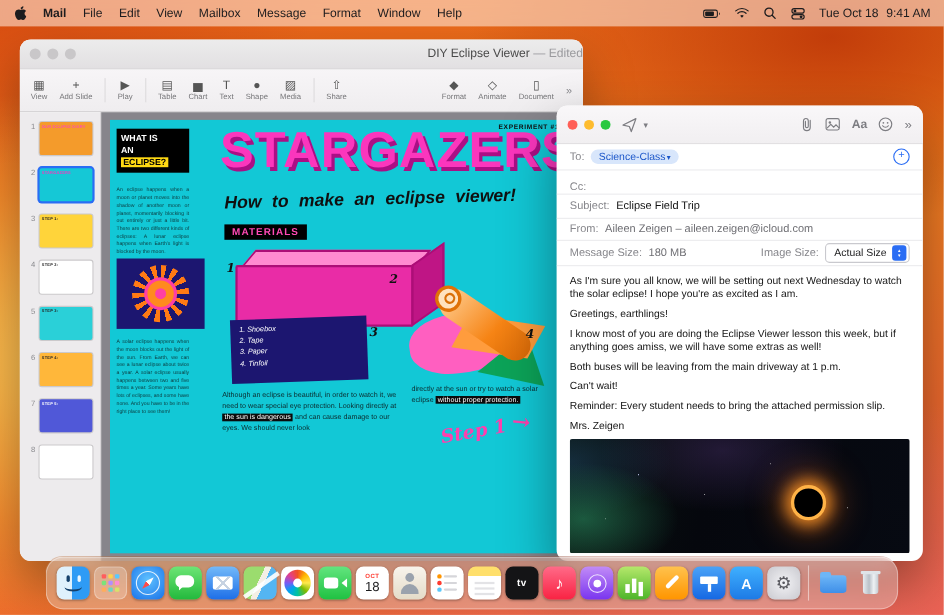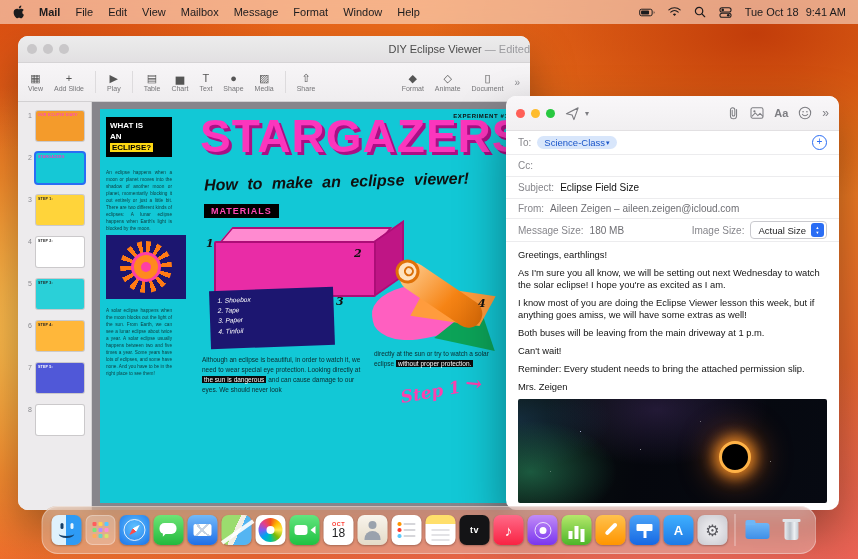--- a/index.html
+++ b/index.html
@@ -121,21 +121,21 @@
     border-radius:10px;overflow:hidden;box-shadow:0 24px 50px rgba(0,0,0,.4);}
   .m-toolbar{height:34px;display:flex;align-items:center;gap:10px;padding:0 10px;
     background:linear-gradient(#f9f7f9,#f1eff1);border-bottom:1px solid #e2e0e2;}
   .m-ic{display:flex;align-items:center;color:#7d7d82;}
   .m-chev{font-size:8px;color:#7d7d82;margin-left:-5px;}
   .m-spacer{flex:1;}
   .m-aa{font-size:11px;font-weight:600;color:#7d7d82;}
   .m-more{font-size:12px;color:#7d7d82;}
   .m-row{display:flex;align-items:center;padding:0 12px;border-bottom:1px solid #ececee;
     font-size:10px;color:#86868b;gap:6px;}
-  .r-to{height:23px;} .r-cc{height:21px;} .r-subj{height:21px;} .r-from{height:19px;} .r-size{height:22px;}
+  .r-to{height:23px;} .r-cc{height:21px;align-items:flex-end;} .r-subj{height:21px;} .r-from{height:19px;} .r-size{height:22px;}
   .m-val-dark{color:#111;}
   .m-val-gray{color:#6e6e73;}
   .token{display:inline-flex;align-items:center;gap:1px;background:#d8e6fb;color:#1b56c9;
     font-size:9.5px;font-weight:500;border-radius:9px;padding:1px 7px;}
   .tk-chev{font-size:7px;}
   .row-spacer{flex:1;}
   .add-contact{width:13px;height:13px;border:1.3px solid #2a6df4;color:#2a6df4;border-radius:50%;
     font-size:10px;line-height:12px;text-align:center;box-sizing:content-box;}
   .dd{display:flex;align-items:center;gap:5px;border:1px solid #c9c9ce;border-radius:4px;
     padding:1px 2px 1px 7px;font-size:9.5px;color:#1d1d1f;background:#fff;}
@@ -509,42 +509,42 @@
         <span class="tk-chev">▾</span>
       </span>
     <span class="row-spacer"></span>
     <span class="add-contact">+</span>
   </div>
   <div class="m-row r-cc">
     <span>Cc:</span>
   </div>
   <div class="m-row r-subj">
     <span>Subject:</span>
-    <span class="m-val-dark">Eclipse Field Size</span>
+    <span class="m-val-dark">Eclipse Field Trip</span>
   </div>
   <div class="m-row r-from">
     <span>From:</span>
     <span class="m-val-gray">Aileen Zeigen – aileen.zeigen@icloud.com</span>
   </div>
   <div class="m-row r-size">
     <span>Message Size:</span>
     <span class="m-val-gray">180 MB</span>
     <span class="row-spacer"></span>
     <span>Image Size:</span>
     <span class="dd">
         <span>Actual Size</span>
         <span class="stepper">
           <span>▴</span>
           <span>▾</span>
         </span>
       </span>
   </div>
   <div class="m-body">
+    <p>As I'm sure you all know, we will be setting out next Wednesday to watch the solar eclipse! I hope you're as excited as I am.</p>
     <p>Greetings, earthlings!</p>
-    <p>As I'm sure you all know, we will be setting out next Wednesday to watch the solar eclipse! I hope you're as excited as I am.</p>
     <p>I know most of you are doing the Eclipse Viewer lesson this week, but if anything goes amiss, we will have some extras as well!</p>
     <p>Both buses will be leaving from the main driveway at 1 p.m.</p>
     <p>Can't wait!</p>
     <p>Reminder: Every student needs to bring the attached permission slip.</p>
     <p class="sig2">Mrs. Zeigen</p>
     <div class="eclipse-photo">
         <div class="corona"></div>
       </div>
   </div>
 </div>

